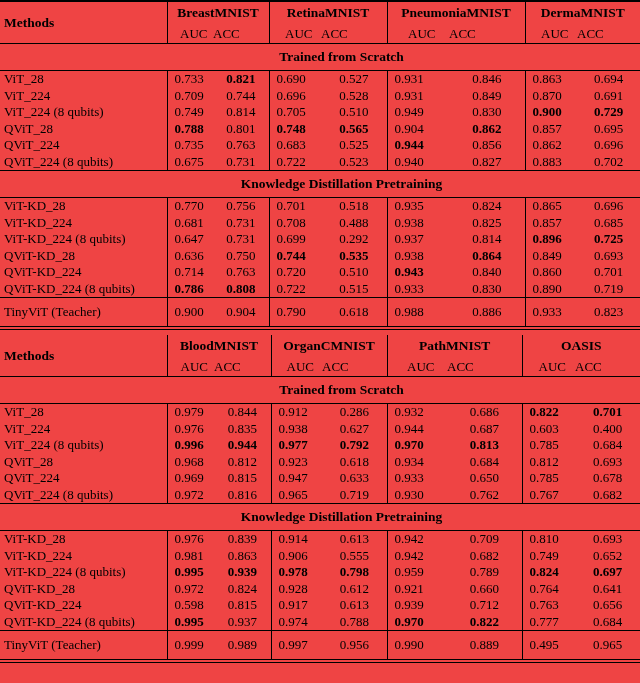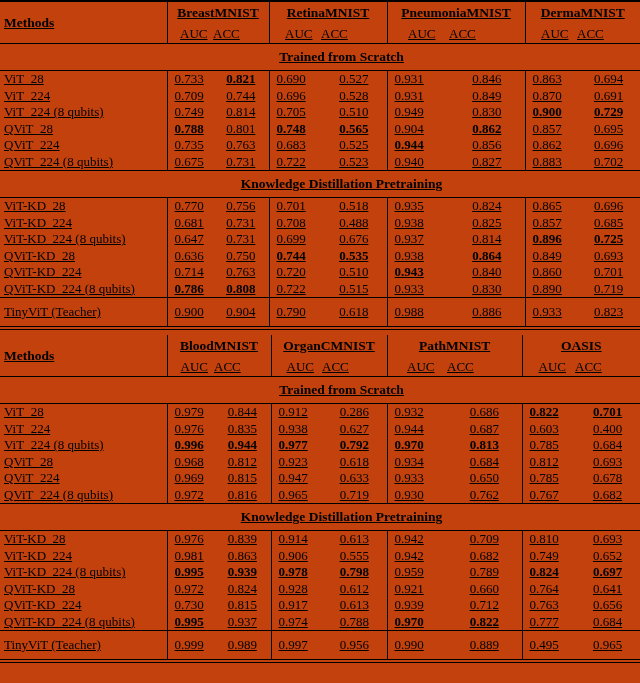--- a/index.html
+++ b/index.html
@@ -6,23 +6,22 @@
     margin: 0;
     padding: 0;
     background: #ffffff;
     color: #000000;
   }
   .page {
     width: 640px;
     height: 683px;
     box-sizing: border-box;
     font-family: "Liberation Serif", "DejaVu Serif", serif;
-    background: #c2410c;
+    background: #ef4444;
     overflow: hidden;
-    text-decoration: underline;
   }
   table.results {
     border-collapse: collapse;
     width: 640px;
     table-layout: fixed;
     font-size: 13px;
     color: #000;
   }
   table.t1 { border-top: 2px solid #000; border-bottom: 4px double #000; }
   table.t2 { border-bottom: 4px double #000; margin-top: 5px; }
@@ -202,21 +201,21 @@
           <td class="auc gs">0.938</td>
           <td class="acc">0.825</td>
           <td class="auc gs">0.857</td>
           <td class="acc">0.685</td>
         </tr>
         <tr class="data-row">
           <td class="method">ViT-KD_224 (8 qubits)</td>
           <td class="auc gs">0.647</td>
           <td class="acc">0.731</td>
           <td class="auc gs">0.699</td>
-          <td class="acc">0.676</td>
+          <td class="acc">0.292</td>
           <td class="auc gs">0.937</td>
           <td class="acc">0.814</td>
           <td class="auc gs b">0.896</td>
           <td class="acc b">0.725</td>
         </tr>
         <tr class="data-row">
           <td class="method">QViT-KD_28</td>
           <td class="auc gs">0.636</td>
           <td class="acc">0.750</td>
           <td class="auc gs b">0.744</td>
@@ -405,21 +404,21 @@
           <td class="acc">0.824</td>
           <td class="auc gs">0.928</td>
           <td class="acc">0.612</td>
           <td class="auc gs">0.921</td>
           <td class="acc">0.660</td>
           <td class="auc gs">0.764</td>
           <td class="acc">0.641</td>
         </tr>
         <tr class="data-row">
           <td class="method">QViT-KD_224</td>
-          <td class="auc gs">0.730</td>
+          <td class="auc gs">0.598</td>
           <td class="acc">0.815</td>
           <td class="auc gs">0.917</td>
           <td class="acc">0.613</td>
           <td class="auc gs">0.939</td>
           <td class="acc">0.712</td>
           <td class="auc gs">0.763</td>
           <td class="acc">0.656</td>
         </tr>
         <tr class="data-row">
           <td class="method">QViT-KD_224 (8 qubits)</td>

